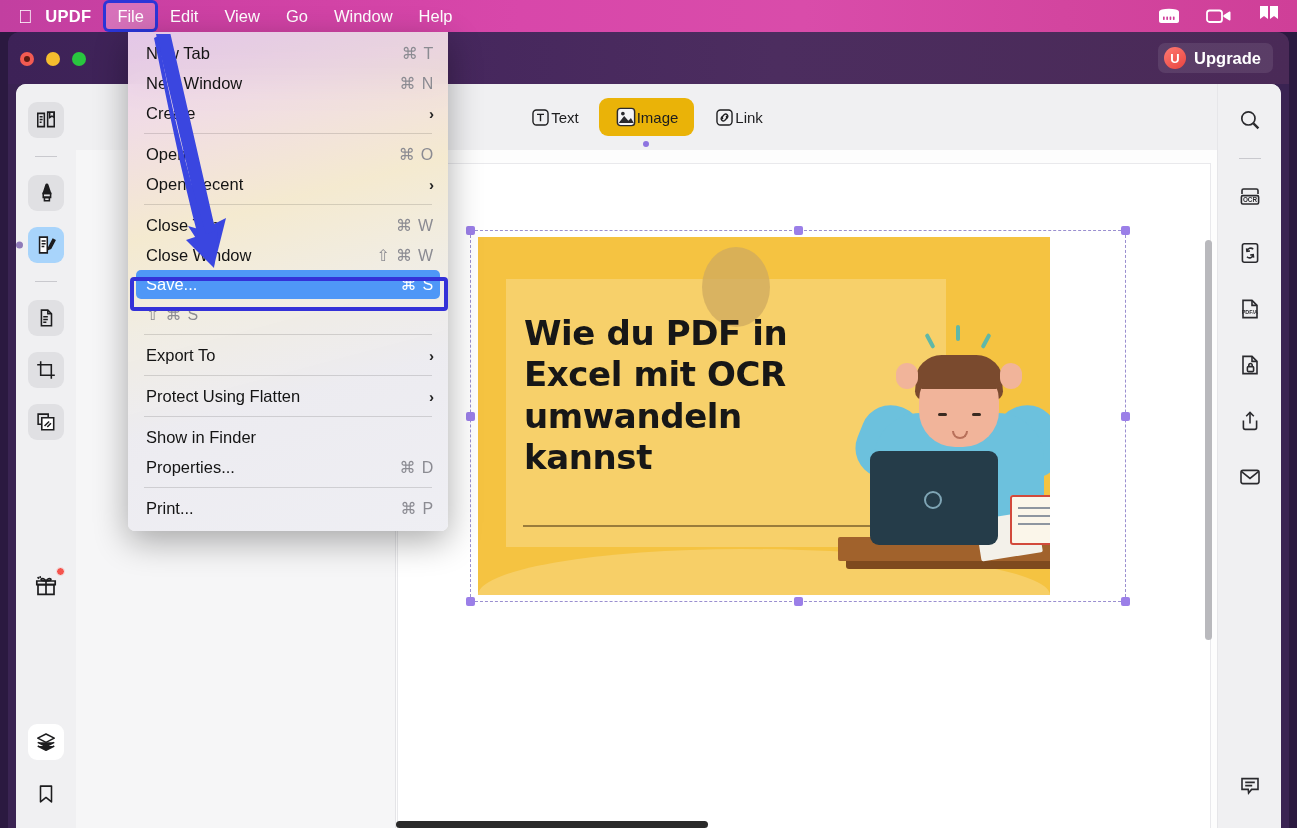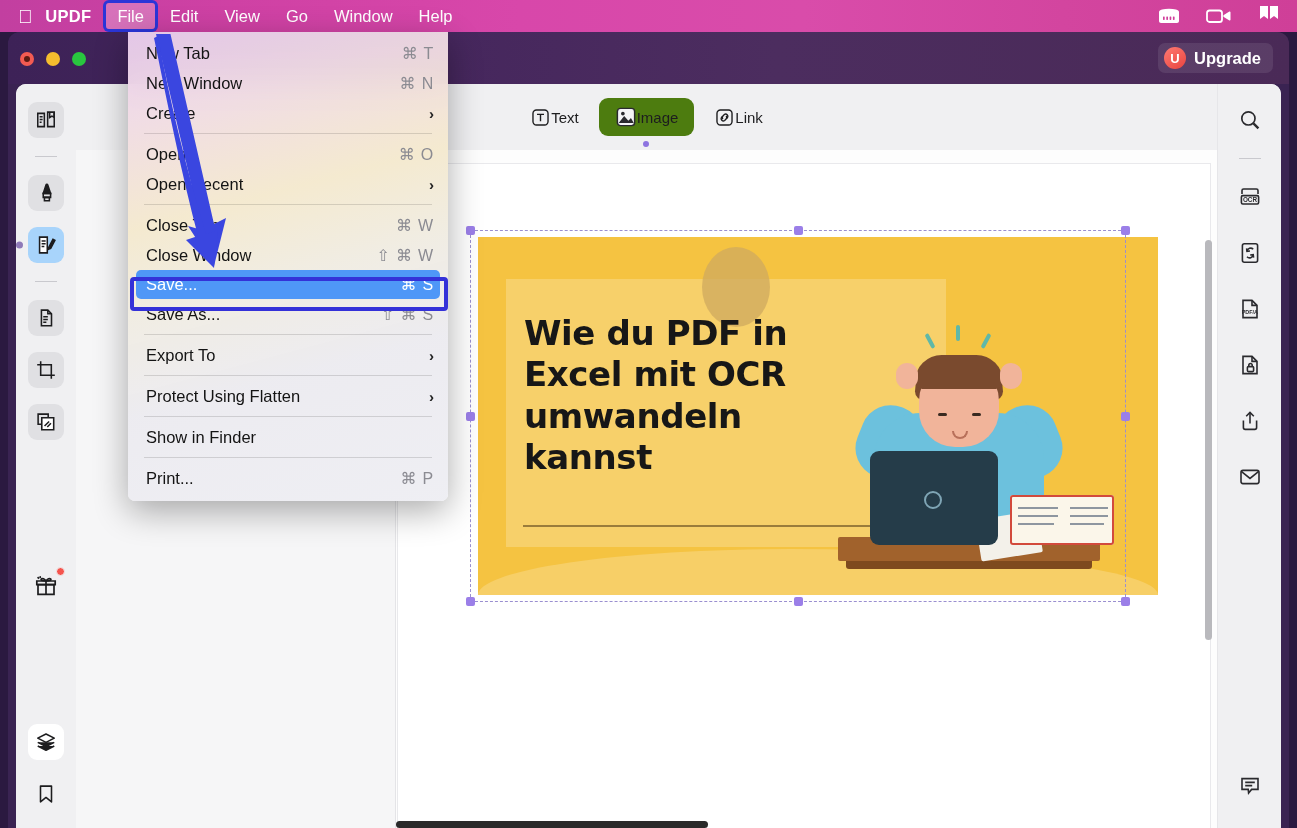--- a/index.html
+++ b/index.html
@@ -96,21 +96,21 @@
   #tabstrip{
     position:absolute; left:60px; top:0; right:64px; height:66px;
     background:#f0f0f2;
     display:flex; align-items:center; justify-content:center; gap:4px;
   }
   .tool-tab{
     display:flex;align-items:center;gap:0;
     padding:8px 16px; border-radius:9px; cursor:pointer; position:relative;
     font-size:15px; color:#1d1d1f;
   }
-  .tool-tab.active{ background:#4d7c0f; }
+  .tool-tab.active{ background:#eab308; }
   .tool-tab .tt-dot{
     position:absolute; left:50%; transform:translateX(-50%);
     bottom:-11px; width:6px;height:6px;border-radius:50%; background:#8d73e0;
   }
 
   
   #side-panel{
     position:absolute; left:60px; top:66px; width:320px; bottom:0;
     background:#f6f6f7; border-right:1px solid #e4e4e7;
   }
@@ -123,21 +123,21 @@
   #page{
     position:absolute; left:2px; top:14px; width:812px; height:700px;
     background:#fff; box-shadow:0 0 0 1px #e9e9ec;
   }
 
   
   #img-object{
     position:absolute; left:72px; top:66px; width:656px; height:372px;
   }
   #img-inner{
-    position:absolute; left:8px; top:7px; width:680px; height:358px;
+    position:absolute; left:8px; top:7px; width:572px; height:358px;
     background:#f5c341; overflow:hidden;
   }
   .sel-border{
     position:absolute; inset:0;
     border:1.5px dashed #9a8fd0;
   }
   .handle{
     position:absolute; width:9px;height:9px;background:#9b7fe8; border-radius:2px;
   }
   .h-tl{ left:-4px; top:-4px;} .h-tc{ left:calc(50% - 4px); top:-4px;}
@@ -616,36 +616,39 @@
     </div>
     <div class="mrow">
       <span class="mlabel">Close Window</span>
       <span class="mkey">⇧ ⌘ W</span>
     </div>
     <div class="mrow selected">
       <span class="mlabel">Save...</span>
       <span class="mkey">⌘ S</span>
     </div>
     <div class="mrow">
-      <span class="mlabel">Save As...</span>
       <span class="mkey">⇧ ⌘ S</span>
     </div>
     <div class="msep"></div>
     <div class="mrow">
       <span class="mlabel">Export To</span>
       <span class="mchev">›</span>
     </div>
     <div class="msep"></div>
     <div class="mrow">
       <span class="mlabel">Protect Using Flatten</span>
       <span class="mchev">›</span>
     </div>
     <div class="msep"></div>
     <div class="mrow">
       <span class="mlabel">Show in Finder</span>
+    </div>
+    <div class="mrow">
+      <span class="mlabel">Properties...</span>
+      <span class="mkey">⌘ D</span>
     </div>
     <div class="msep"></div>
     <div class="mrow">
       <span class="mlabel">Print...</span>
       <span class="mkey">⌘ P</span>
     </div>
   </div>
 
 <div id="save-highlight"></div>
 

